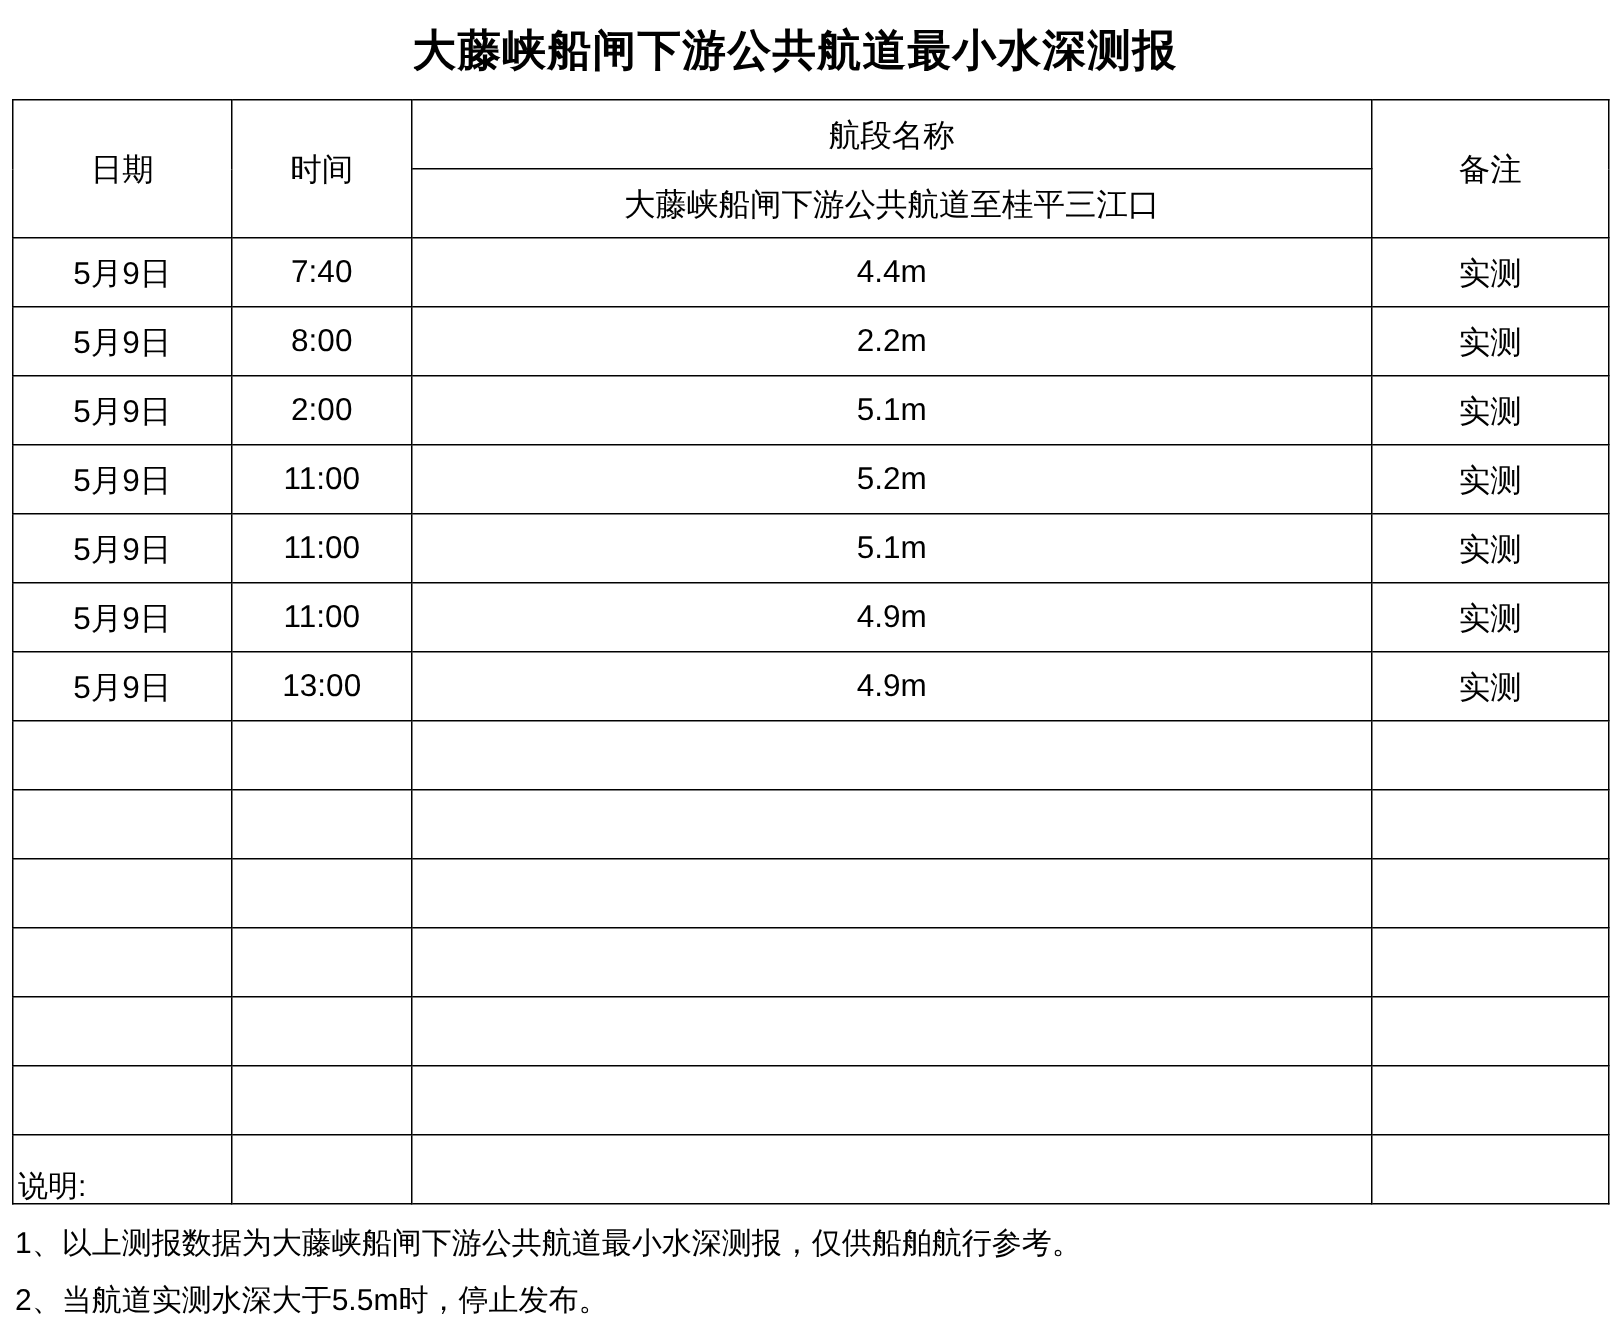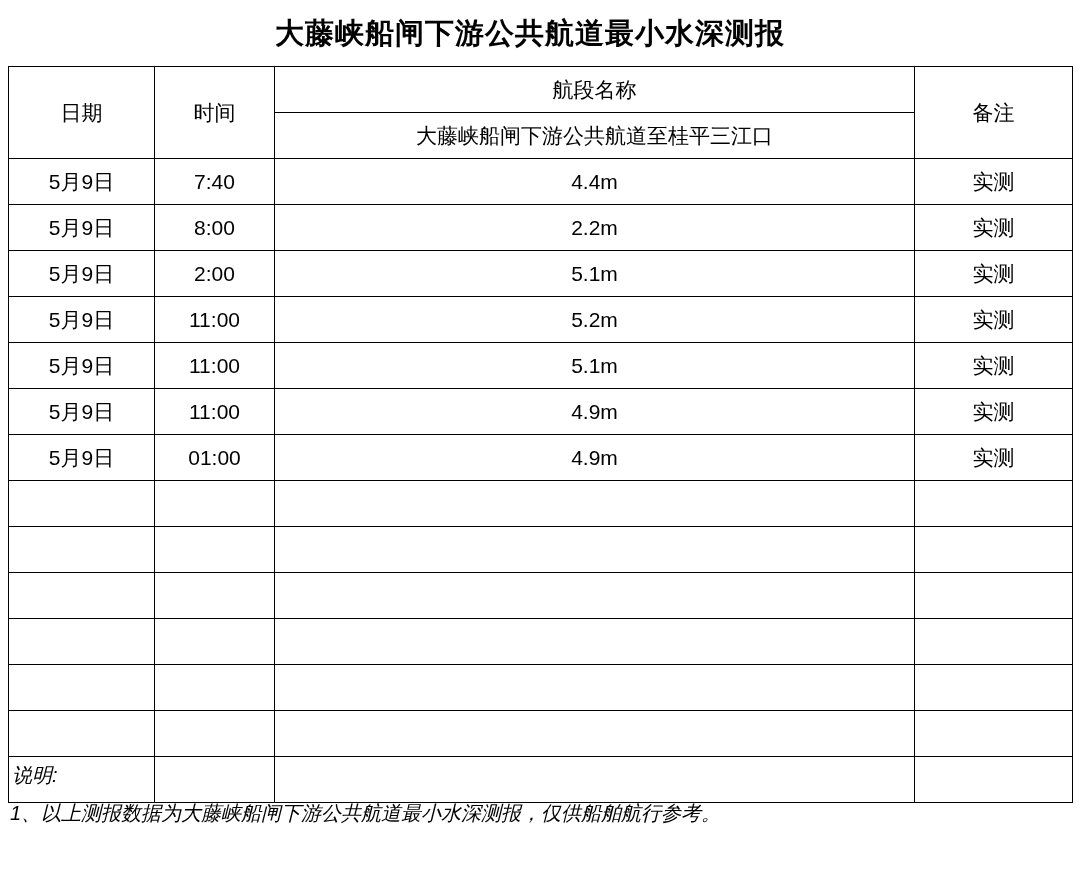--- a/index.html
+++ b/index.html
@@ -73,25 +73,24 @@
     border-top: none;
     border-bottom: none;
     height: 45px;
   }
   .sep-row td.vline-right { border-right: 1px solid #000; }
 
   .notes {
     position: absolute;
     left: 8px;
     right: 8px;
-    top: 756px;
+    top: 772px;
     font-size: 20px;
     line-height: 1.0;
     color: #000;
-    font-style: italic;
   }
   .notes .note-line {
     padding: 9px 0 9px 0;
     text-align: left;
   }
   .notes .note-head {
     padding-left: 4px;
   }
   .notes .note-item {
     padding-left: 2px;
@@ -153,21 +152,21 @@
         <td>实测</td>
       </tr>
       <tr>
         <td>5月9日</td>
         <td>11:00</td>
         <td>4.9m</td>
         <td>实测</td>
       </tr>
       <tr>
         <td>5月9日</td>
-        <td>01:00</td>
+        <td>13:00</td>
         <td>4.9m</td>
         <td>实测</td>
       </tr>
 
       <tr class="empty-row">
         <td></td>
         <td></td>
         <td></td>
         <td></td>
       </tr>
@@ -207,15 +206,16 @@
         <td class="vline-right"></td>
         <td class="vline-right"></td>
         <td></td>
       </tr>
     </tbody>
   </table>
 
   <div class="notes">
     <div class="note-line note-head">说明:</div>
     <div class="note-line note-item">1、以上测报数据为大藤峡船闸下游公共航道最小水深测报，仅供船舶航行参考。</div>
+    <div class="note-line note-item">2、当航道实测水深大于5.5m时，停止发布。</div>
   </div>
 
 </div>
 
 </body></html>

